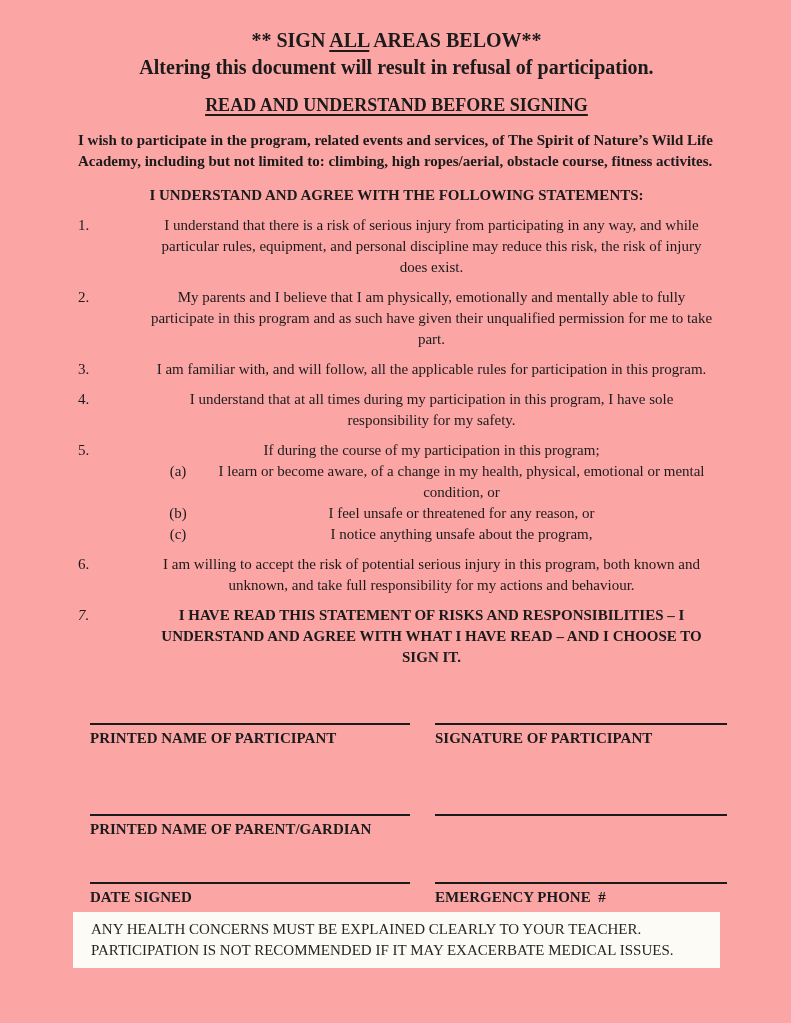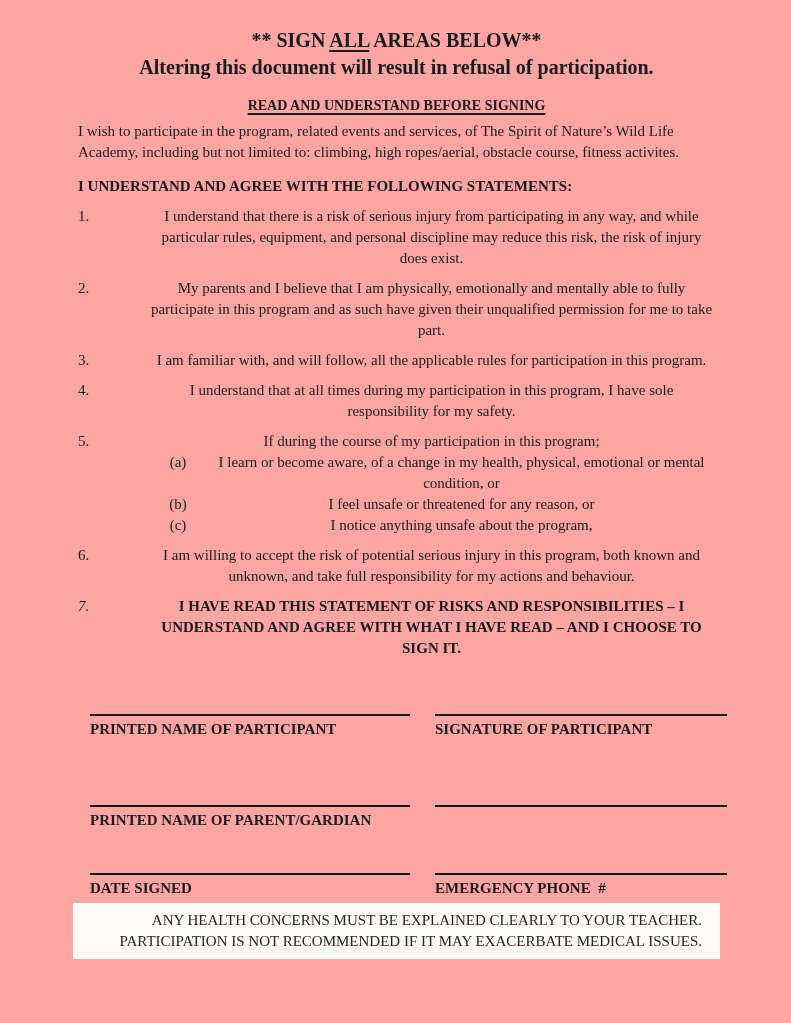--- a/index.html
+++ b/index.html
@@ -21,27 +21,28 @@
   .title-line {
     font-size: 20px;
     line-height: 27px;
     font-weight: bold;
   }
   .u2 { text-decoration: underline; text-decoration-thickness: 2px; text-underline-offset: 3px; }
   .u1 { text-decoration: underline; text-decoration-thickness: 1.5px; text-underline-offset: 3px; }
   .subheader { margin-top: 15px; }
   .subheader-line {
     font-weight: bold;
-    font-size: 14px;
+    font-size: 18px;
     line-height: 19px;
   }
-  .intro { margin-top: 6px; }
+  .intro { margin-top: 15px; font-weight: bold; }
   .statements-heading {
     margin-top: 13px;
     font-weight: bold;
+    text-align: center;
   }
   .li { display: flex; margin-top: 9px; }
   .li .num { width: 70px; flex: 0 0 70px; }
   .li .txt { flex: 1; text-align: center; }
   .subli { display: flex; }
   .subli .subnum { width: 60px; flex: 0 0 60px; }
   .subli .subtxt { flex: 1; }
   .num-italic { font-style: italic; }
   .bold { font-weight: bold; }
   .stop-line {
@@ -63,21 +64,21 @@
     font-weight: bold;
     white-space: pre;
     line-height: 21px;
   }
   .footer-note {
     margin-top: 4px;
     margin-left: -5px;
     width: 647px;
     background: #fdfbf5;
     padding: 7px 18px;
-    text-align: right;
+    text-align: left;
     line-height: 21px;
     color: #262626;
   }
 </style>
 </head>
 <body>
 
 <div class="page">
 
   <div class="center title-line">

